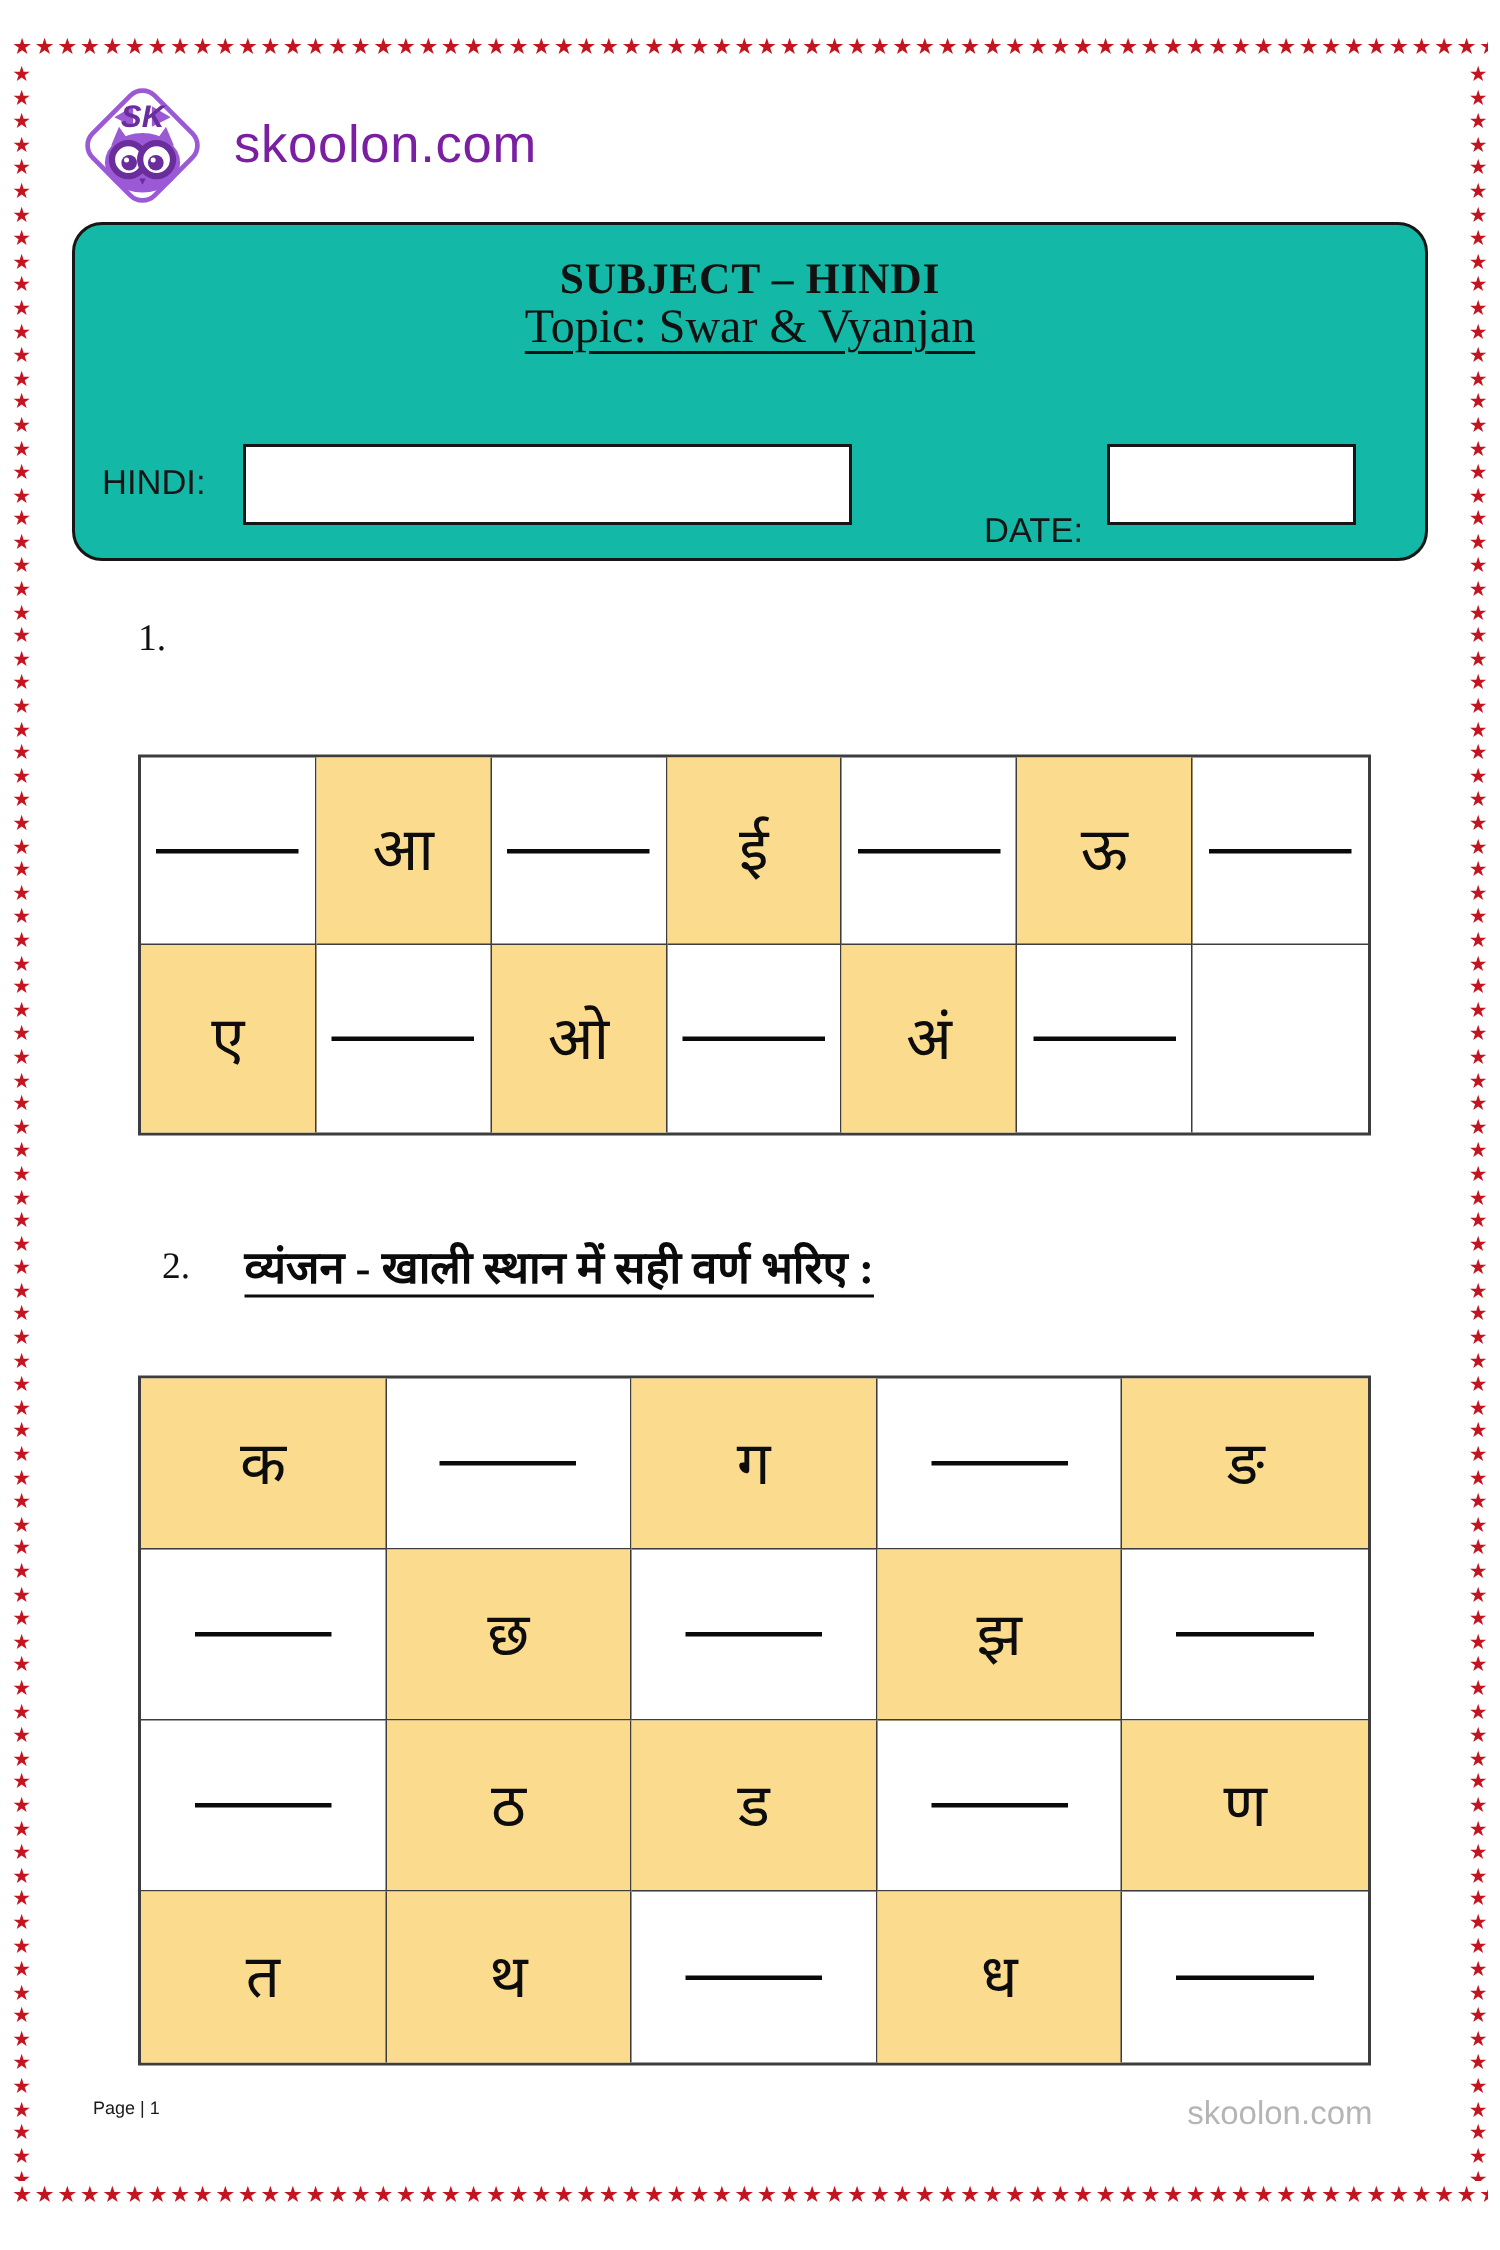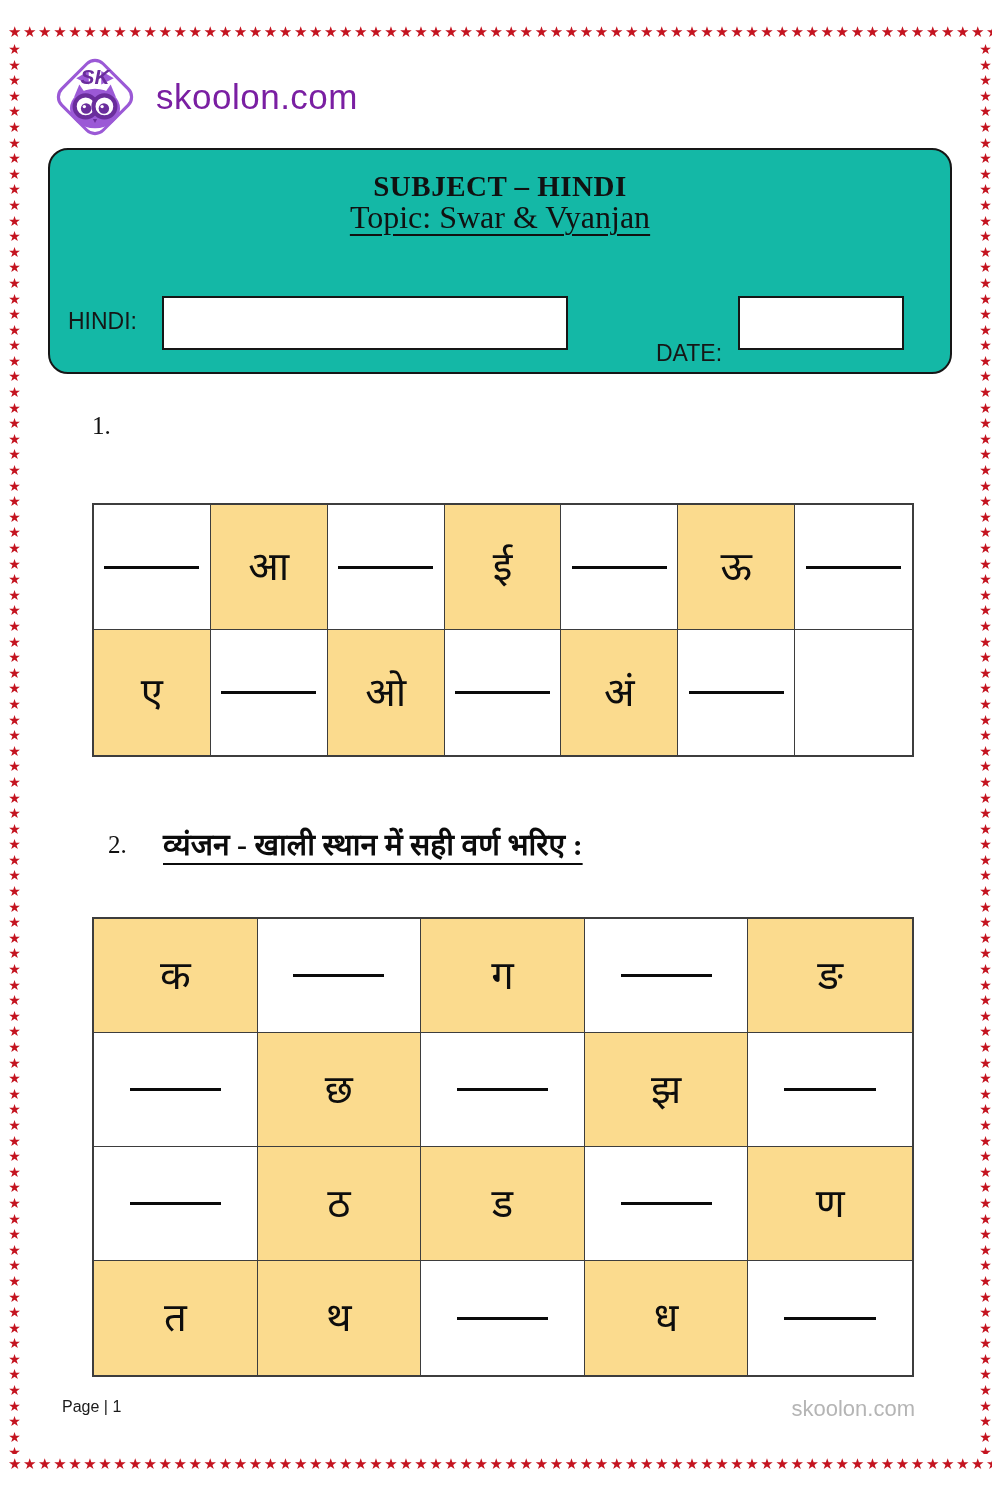--- a/index.html
+++ b/index.html
@@ -56,21 +56,21 @@
   .t-swar .tcell:nth-child(7n){border-right:none;}
   .t-swar .tcell:nth-child(n+8){border-bottom:none;}
   .t-vyanjan .tcell:nth-child(5n){border-right:none;}
   .t-vyanjan .tcell:nth-child(n+16){border-bottom:none;}
   .letter{font-family:"Liberation Serif",serif;font-size:40px;color:#0d0d0d;line-height:1;}
   .blank-line{border-top:3.5px solid #0a0a0a;height:0;}
   .t-swar .blank-line{width:82%;}
   .t-vyanjan .blank-line{width:56%;}
 
   
-  .page-label{position:absolute;left:62px;top:1398px;font-size:16px;color:#1a1a1a;}
+  .page-label{position:absolute;left:62px;top:1398px;font-size:12px;color:#1a1a1a;}
   .footer-brand{position:absolute;right:85px;top:1396px;font-size:22px;color:var(--footer-gray);}
 </style>
 </head>
 <body>
 
 <div class="page">
 
   <div class="star-h star-top">★★★★★★★★★★★★★★★★★★★★★★★★★★★★★★★★★★★★★★★★★★★★★★★★★★★★★★★★★★★★★★★★★★★★★★★★★★★</div>
   <div class="star-h star-bottom">★★★★★★★★★★★★★★★★★★★★★★★★★★★★★★★★★★★★★★★★★★★★★★★★★★★★★★★★★★★★★★★★★★★★★★★★★★★</div>
   <div class="star-v star-left">★★★★★★★★★★★★★★★★★★★★★★★★★★★★★★★★★★★★★★★★★★★★★★★★★★★★★★★★★★★★★★★★★★★★★★★★★★★★★★★★★★★★★★★★★★★★★★★</div>

